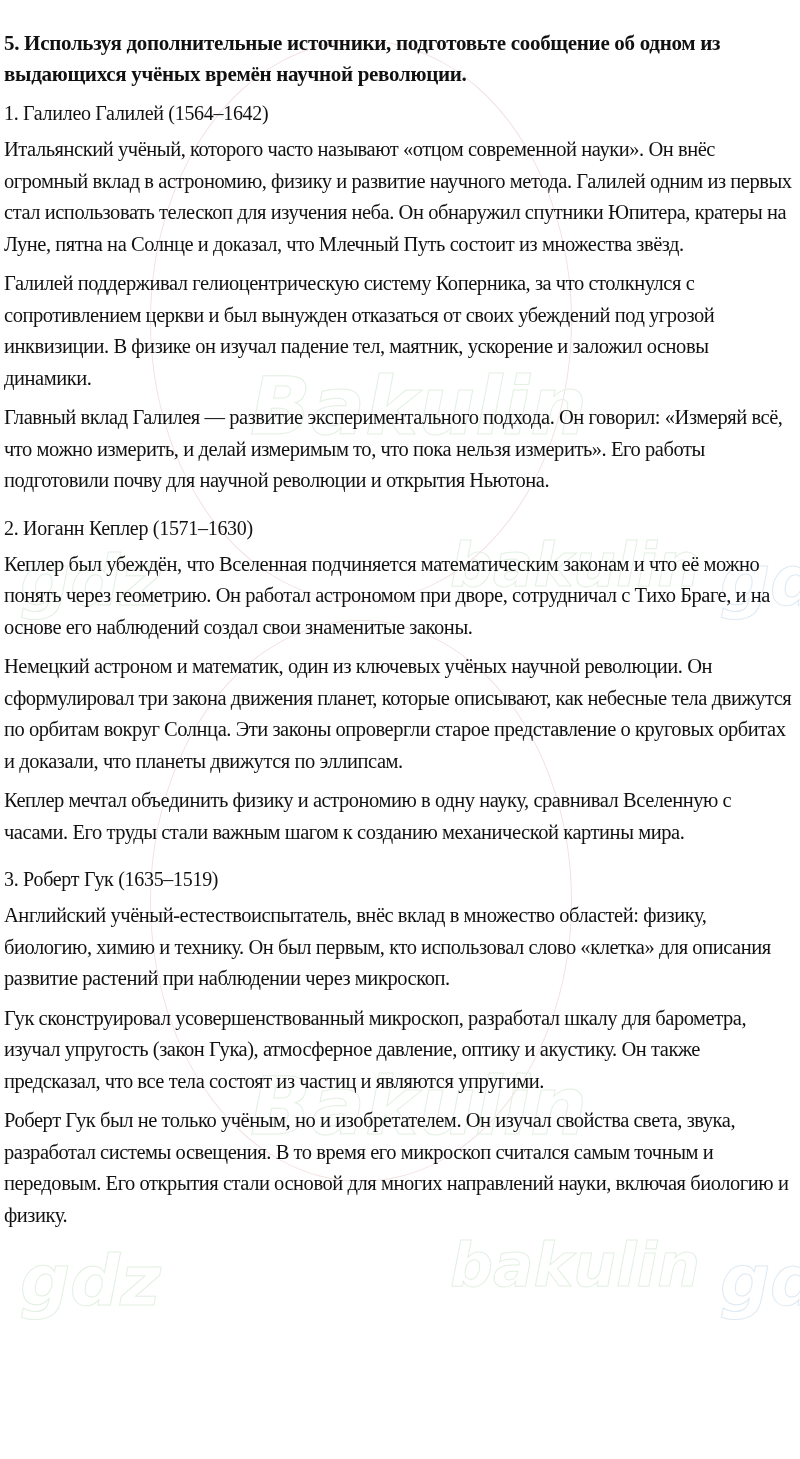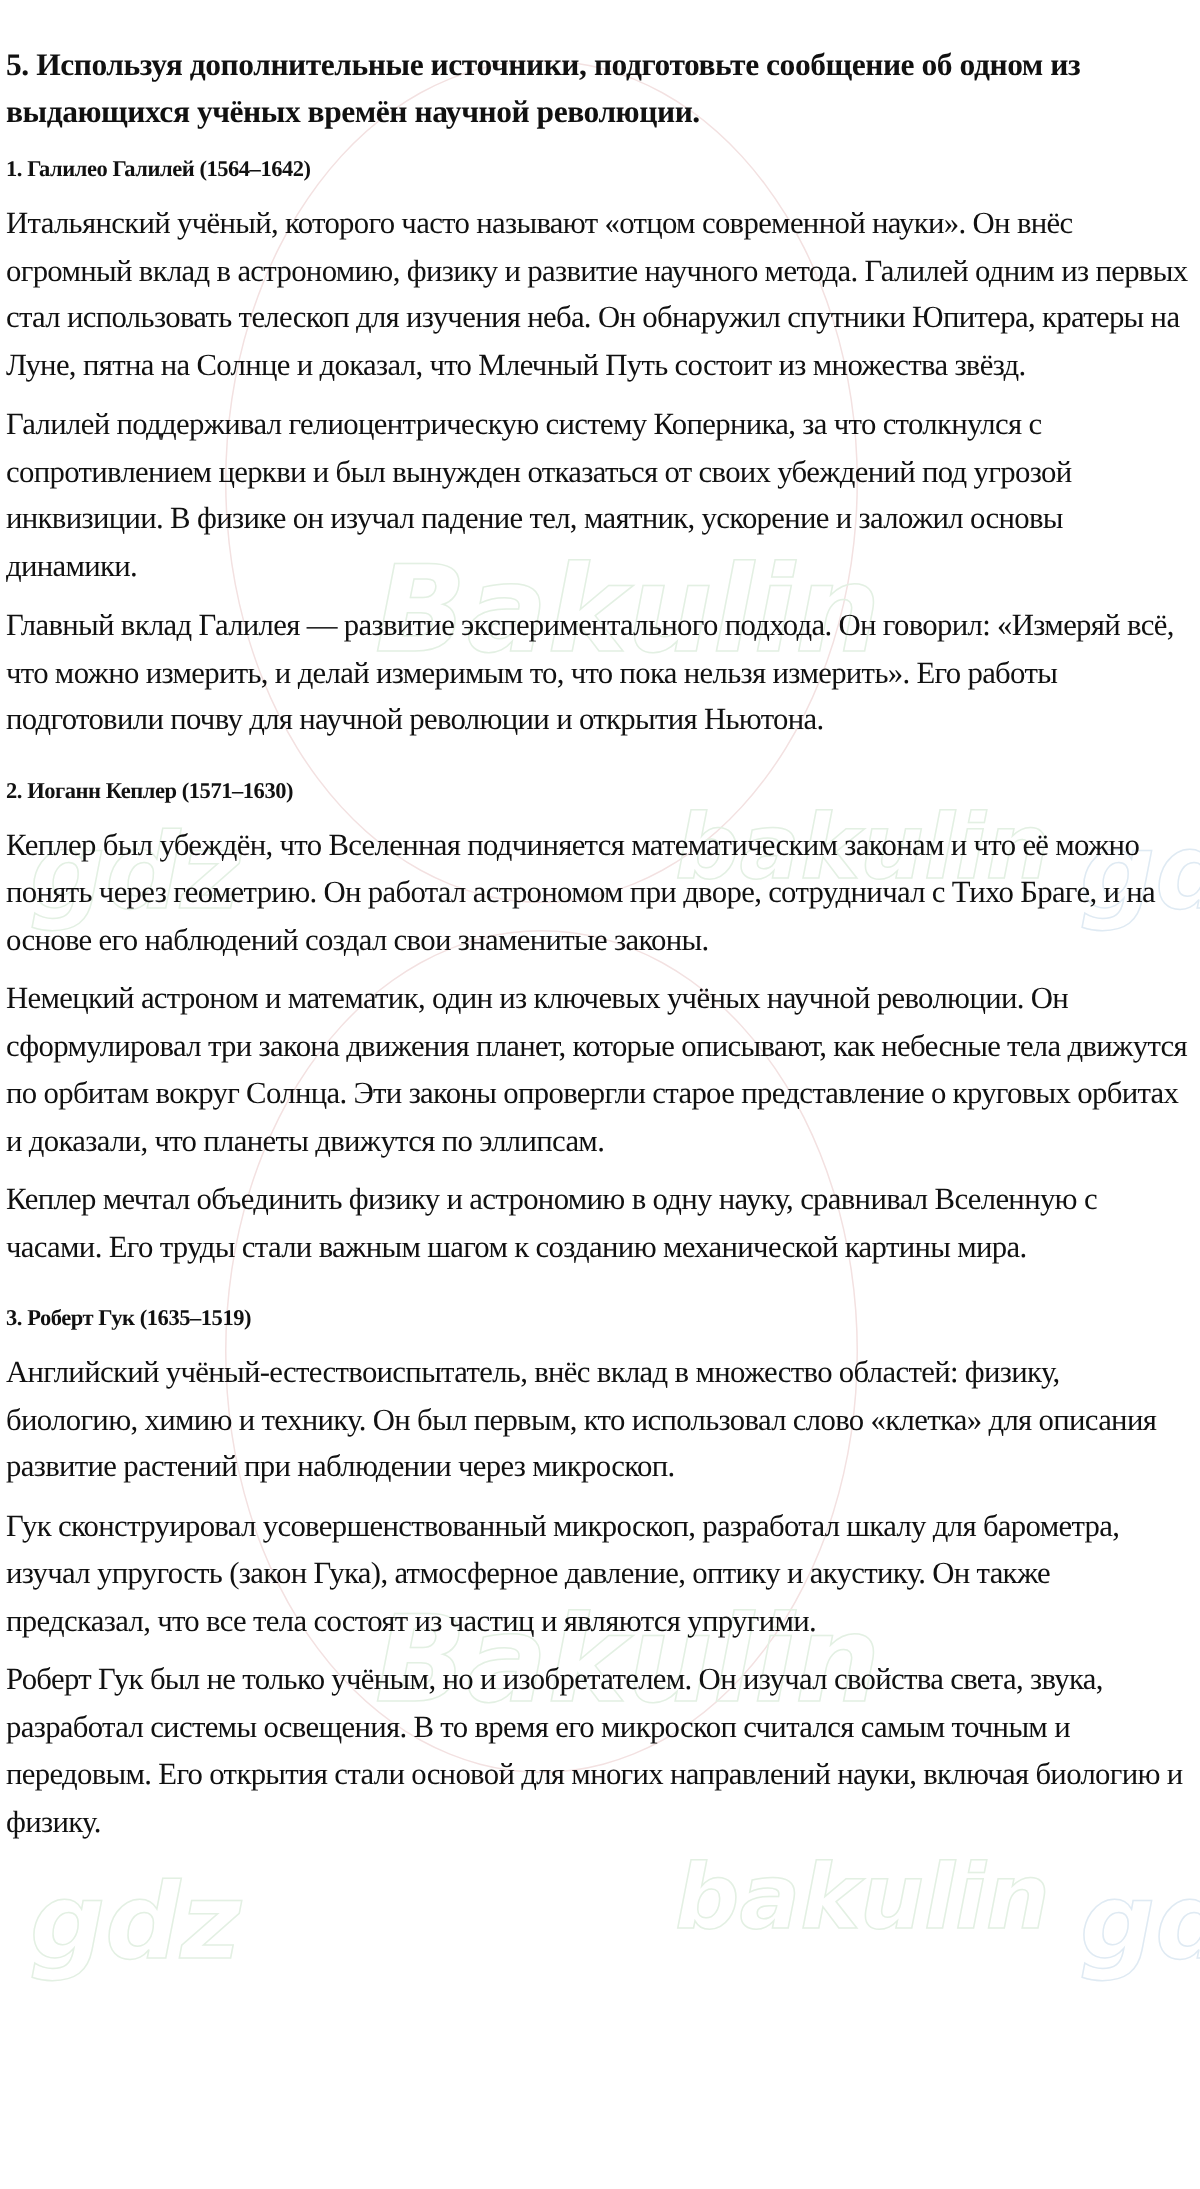--- a/index.html
+++ b/index.html
@@ -6,21 +6,21 @@
   body { width: 800px; height: 1459px; position: relative; overflow: hidden; }
   .wm { position: absolute; font-family: "DejaVu Sans", sans-serif; font-weight: bold;
         color: transparent; -webkit-text-stroke: 1px; pointer-events: none; z-index: 0; font-style: italic; }
   .wm.green { -webkit-text-stroke-color: #e3f0e3; }
   .wm.blue  { -webkit-text-stroke-color: #dfeaf3; }
   .wm-circle { position: absolute; border: 1px solid #f3e1e1; border-radius: 50%; z-index: 0; }
   .page { position: relative; z-index: 1; padding: 0 8px 0 4px;
           font-family: "Liberation Serif", serif; color: #111; }
   .task { font-weight: bold; font-size: 21px; line-height: 31px; margin: 28px 0 8px 0;
           letter-spacing: -0.3px; }
-  .heading { font-weight: bold; font-size: 15px; line-height: 30px; margin: 0 0 6px 0;
+  .heading { font-weight: normal; font-size: 20px; line-height: 30px; margin: 0 0 6px 0;
              letter-spacing: -0.3px; }
   .para { font-size: 20.5px; line-height: 31.5px; margin: 0 0 8px 0; letter-spacing: -0.45px; }
   .section { margin-bottom: 0; }
   .section + .section { margin-top: 16px; }
 </style>
 </head>
 <body>
 
 <div class="wm-circle" style="left:150px;top:40px;width:420px;height:560px;"></div>
 <div class="wm-circle" style="left:150px;top:620px;width:420px;height:560px;"></div>

